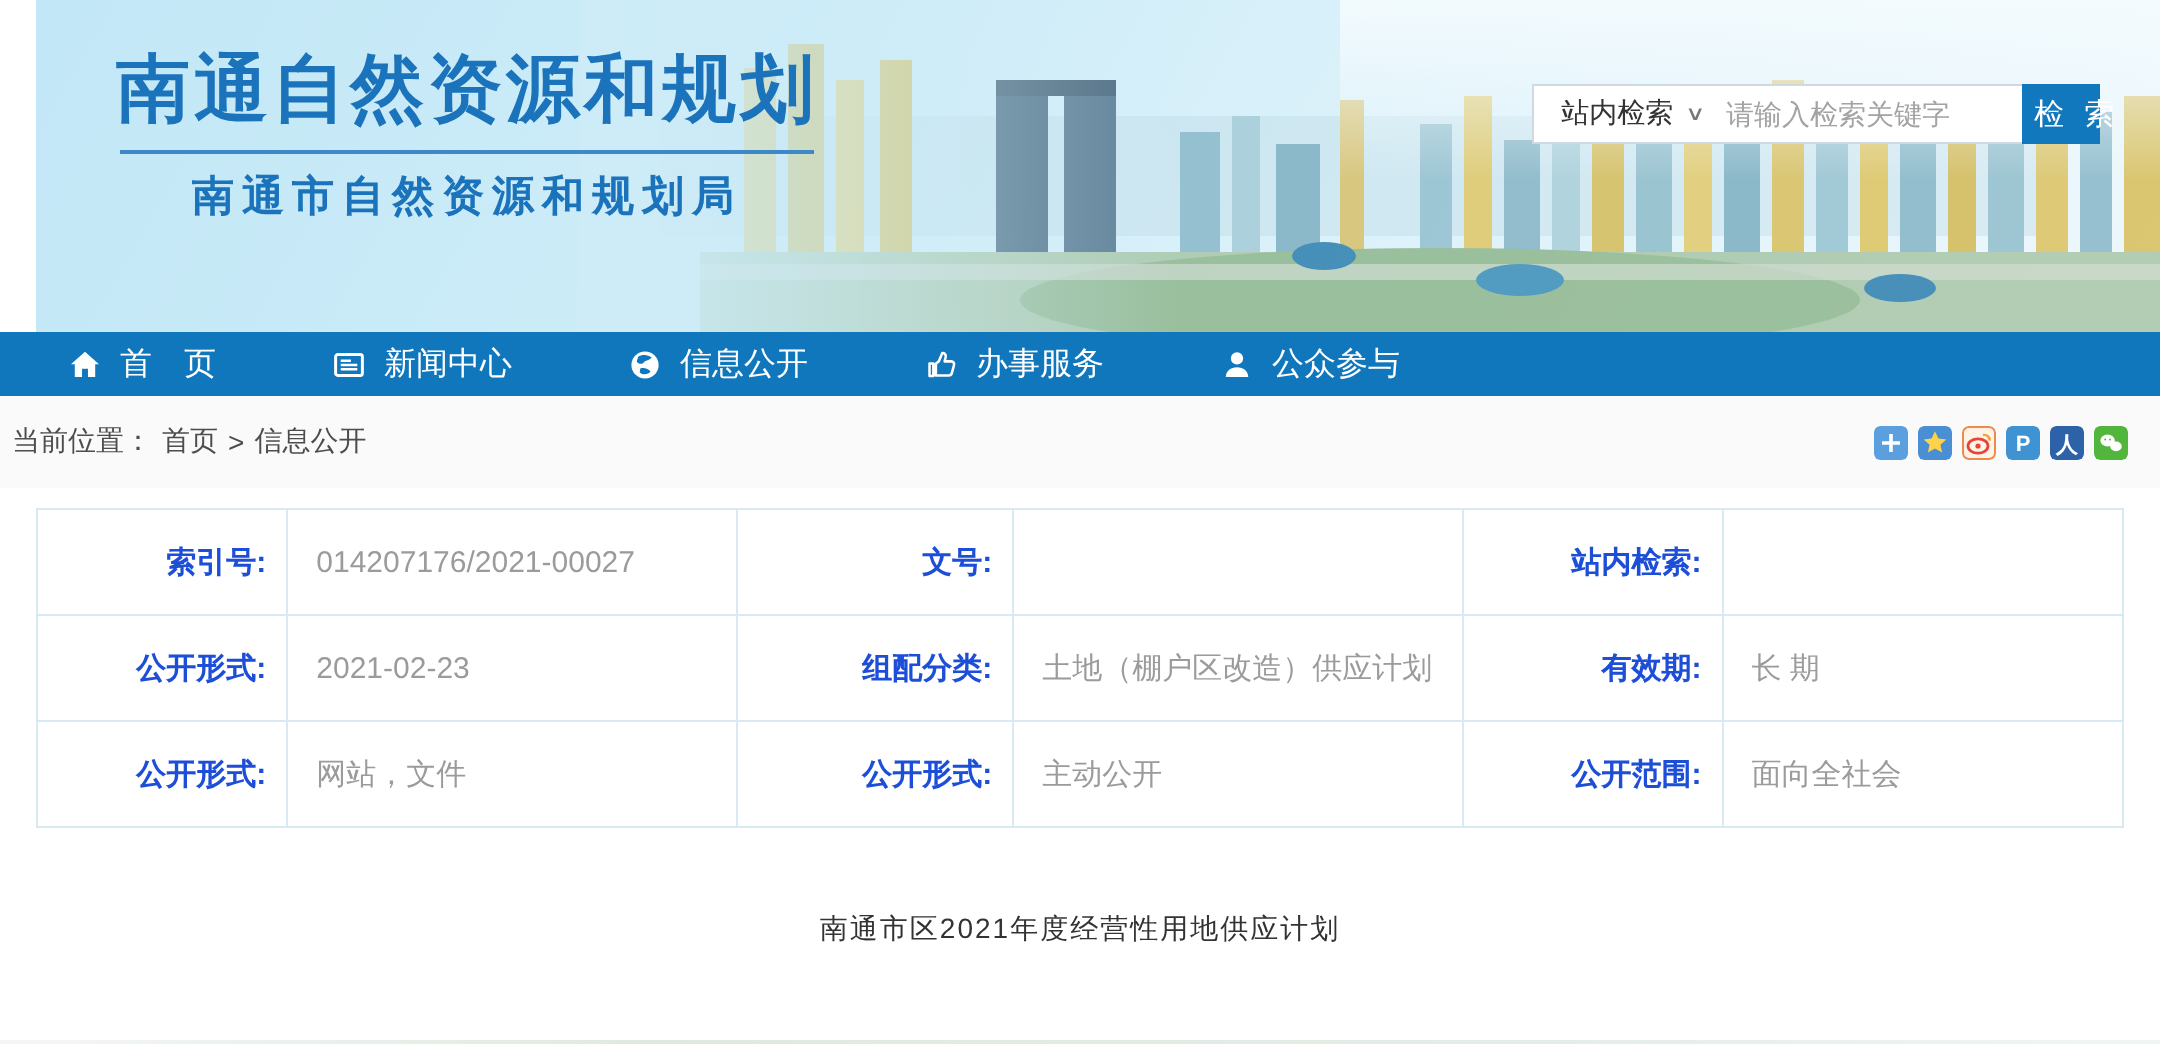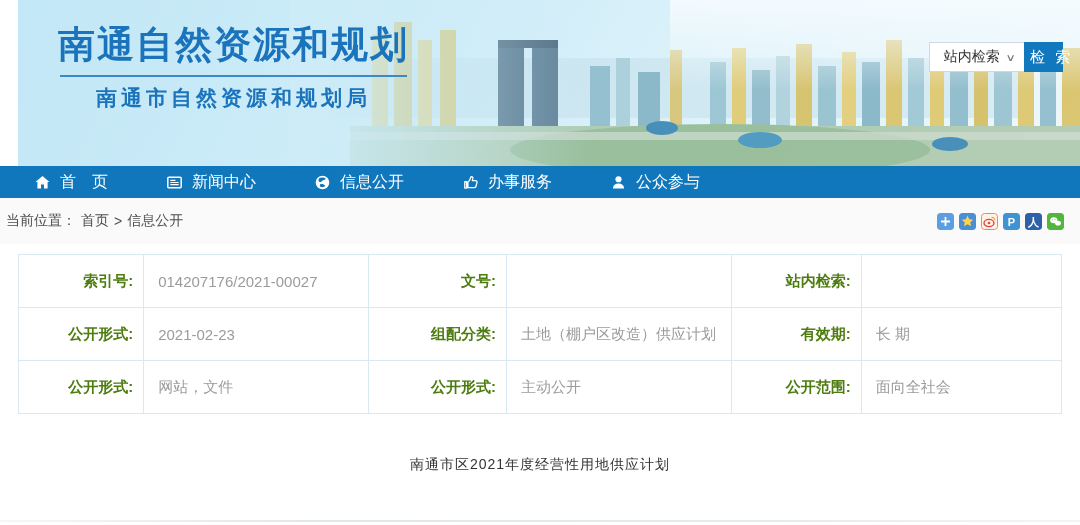--- a/index.html
+++ b/index.html
@@ -11,42 +11,42 @@
   .banner {
     position:relative; height:166px; overflow:hidden;
     background:linear-gradient(120deg,#c2e7f6 0%,#cdecf8 35%,#ddf2fa 65%,#eef8fc 100%);
     margin-left:18px;
   }
   .skyline { position:absolute; top:0; right:0; width:790px; height:166px; }
   .logo { position:absolute; left:40px; top:20px; text-align:center; }
   .site-title { font-size:37px; font-weight:bold; color:#1a73bb; letter-spacing:2px; white-space:nowrap; }
   .logo-divider { height:2px; background:#3c88c9; margin:5px 2px 7px; }
   .site-subtitle { font-size:21px; font-weight:bold; color:#1a73bb; letter-spacing:4px; white-space:nowrap; }
-  .search-bar { position:absolute; top:42px; right:17px; display:flex; height:30px; }
+  .search-bar { position:absolute; top:42px; right:30px; display:flex; height:30px; }
   .search-box { display:flex; align-items:center; background:#fff; border:1px solid #cfd9e2; border-right:none; }
   .search-scope { display:flex; align-items:center; gap:7px; padding:0 10px 0 14px; font-size:14px; color:#333; cursor:pointer; white-space:nowrap; }
   .chevron { font-size:10px; color:#777; transform:scaleX(1.4); }
   .search-input { border:none; outline:none; width:146px; font-size:14px; color:#333; background:transparent; }
   .search-input::placeholder { color:#a3a3a3; }
   .search-btn { width:39px; background:#1178be; color:#fff; font-size:15px; border:none; letter-spacing:3px; cursor:pointer; white-space:nowrap; }
   
   .nav { height:32px; background:#1077bd; display:flex; align-items:center; padding-left:34px; }
   .nav-item { display:flex; align-items:center; gap:9px; color:#fff; font-size:16px; margin-right:58px; cursor:pointer; white-space:nowrap; }
   .nav-item .ico { width:17px; height:17px; display:inline-flex; }
   
   .breadcrumb-bar { height:46px; background:#fafafa; display:flex; justify-content:space-between; padding:0 16px 0 6px; }
   .breadcrumb { font-size:14px; color:#4d4d4d; display:flex; align-items:center; gap:5px; }
   .breadcrumb a { color:#4d4d4d; text-decoration:none; cursor:pointer; }
   .share-icons { display:flex; gap:5px; align-items:center; }
   .share-icon { width:17px; height:17px; border-radius:3px; display:flex; align-items:center; justify-content:center; cursor:pointer; overflow:hidden; }
   
   .content { padding-top:10px; }
   table.meta { width:1044px; margin:0 auto; border-collapse:collapse; table-layout:fixed; background:#fff; }
   table.meta td { border:1px solid #d8e9f4; height:50px; font-size:15px; overflow:hidden; white-space:nowrap; }
-  td.cell-label { text-align:right; color:#4d7c0f; font-weight:bold; padding-right:10px; }
+  td.cell-label { text-align:right; color:#1d4ed8; font-weight:bold; padding-right:10px; }
   td.cell-value { color:#9b9b9b; padding-left:14px; }
   
   .article-title { margin-top:42px; text-align:center; font-size:14px; font-weight:normal; color:#333; letter-spacing:1px; }
   .bottom-divider { position:absolute; left:0; right:0; bottom:3px; height:2px;
     background:linear-gradient(to right,#f5f7f5,#e0e9e1 30%,#e4ece7 70%,#f2f6f3); }
 </style>
 </head>
 <body>
 
 <div class="banner">
@@ -115,20 +115,21 @@
     <div class="logo-divider"></div>
     <div class="site-subtitle">南通市自然资源和规划局</div>
   </div>
 
   <div class="search-bar">
     <div class="search-box">
       <div class="search-scope">
         <span>站内检索</span>
         <span class="chevron">∨</span>
       </div>
+      <input class="search-input" type="text" placeholder="请输入检索关键字" style="">
     </div>
     <button class="search-btn">检 索</button>
   </div>
 </div>
 
 <div class="nav">
     <div class="nav-item">
       <span class="ico">
         <svg viewBox="0 0 16 16" width="17" height="17">
           <path d="M8 1.8 14.6 7.6 12.8 7.6 12.8 13.6 9.4 13.6 9.4 9.8 6.6 9.8 6.6 13.6 3.2 13.6 3.2 7.6 1.4 7.6Z" fill="#fff"></path>

